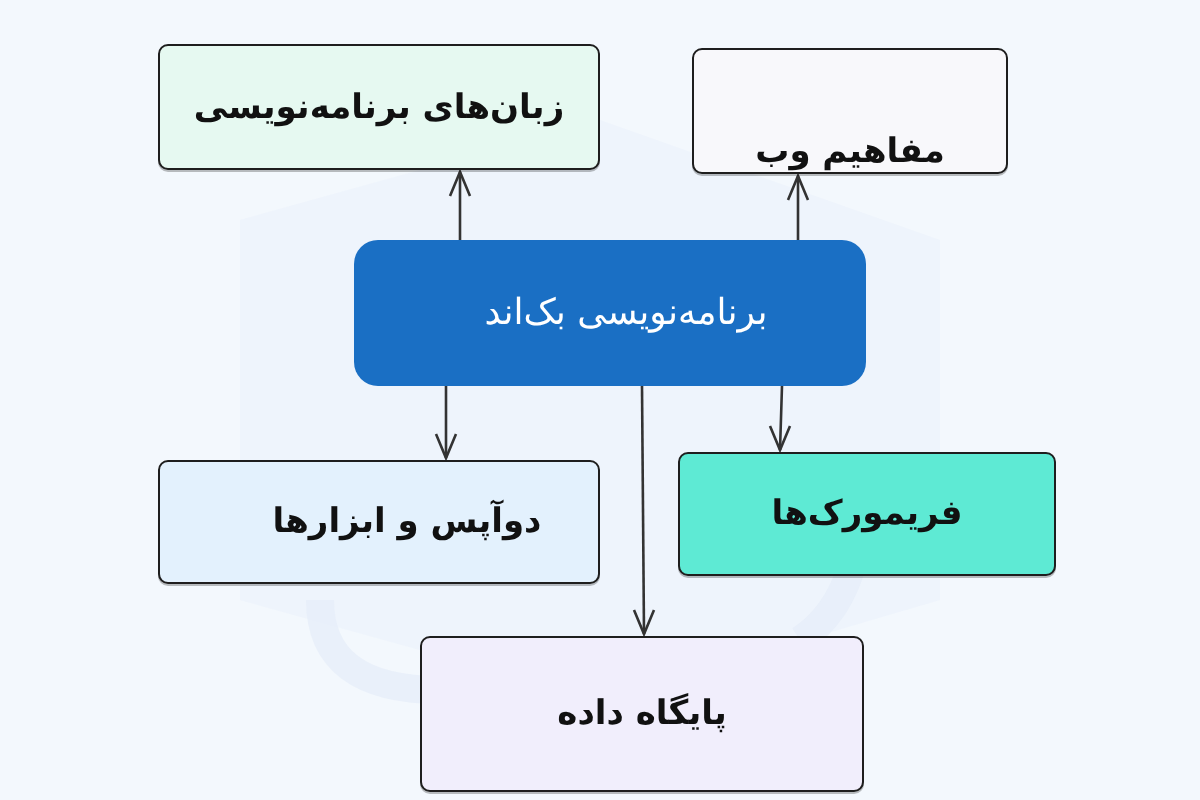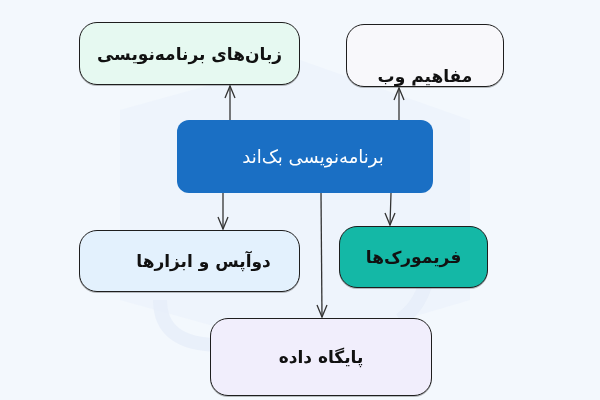--- a/index.html
+++ b/index.html
@@ -22,21 +22,21 @@
     .watermark {
       position: absolute;
       left: 0; top: 0;
       width: 600px; height: 400px;
       pointer-events: none;
     }
     .node {
       position: absolute;
       box-sizing: border-box;
       border: 1.6px solid #1e1e1e;
-      border-radius: 18px;
+      border-radius: 5px;
       display: flex;
       align-items: center;
       justify-content: center;
       direction: rtl;
       font-weight: bold;
       font-size: 17px;
       color: #111;
       box-shadow: 0 1px 0 rgba(0,0,0,0.25);
     }
     .node span {
@@ -111,21 +111,21 @@
   </div>
 
   <div class="node center" style="left:177px; top:120px; width:256px; height:73px; background:#1a6fc4;">
     <span>برنامه‌نویسی بک‌اند</span>
   </div>
 
   <div class="node" style="left:79px; top:230px; width:221px; height:62px; background:#e3f1fd;padding-left:28px;">
     <span>دوآپس و ابزارها</span>
   </div>
 
-  <div class="node" style="left:339px; top:226px; width:149px; height:62px; background:#14b8a6;">
+  <div class="node" style="left:339px; top:226px; width:189px; height:62px; background:#5eead4;">
     <span>فریمورک‌ها</span>
   </div>
 
   <div class="node" style="left:210px; top:318px; width:222px; height:78px; background:#f1eefc;">
     <span>پایگاه داده</span>
   </div>
 
 </div>
 
 </body></html>

